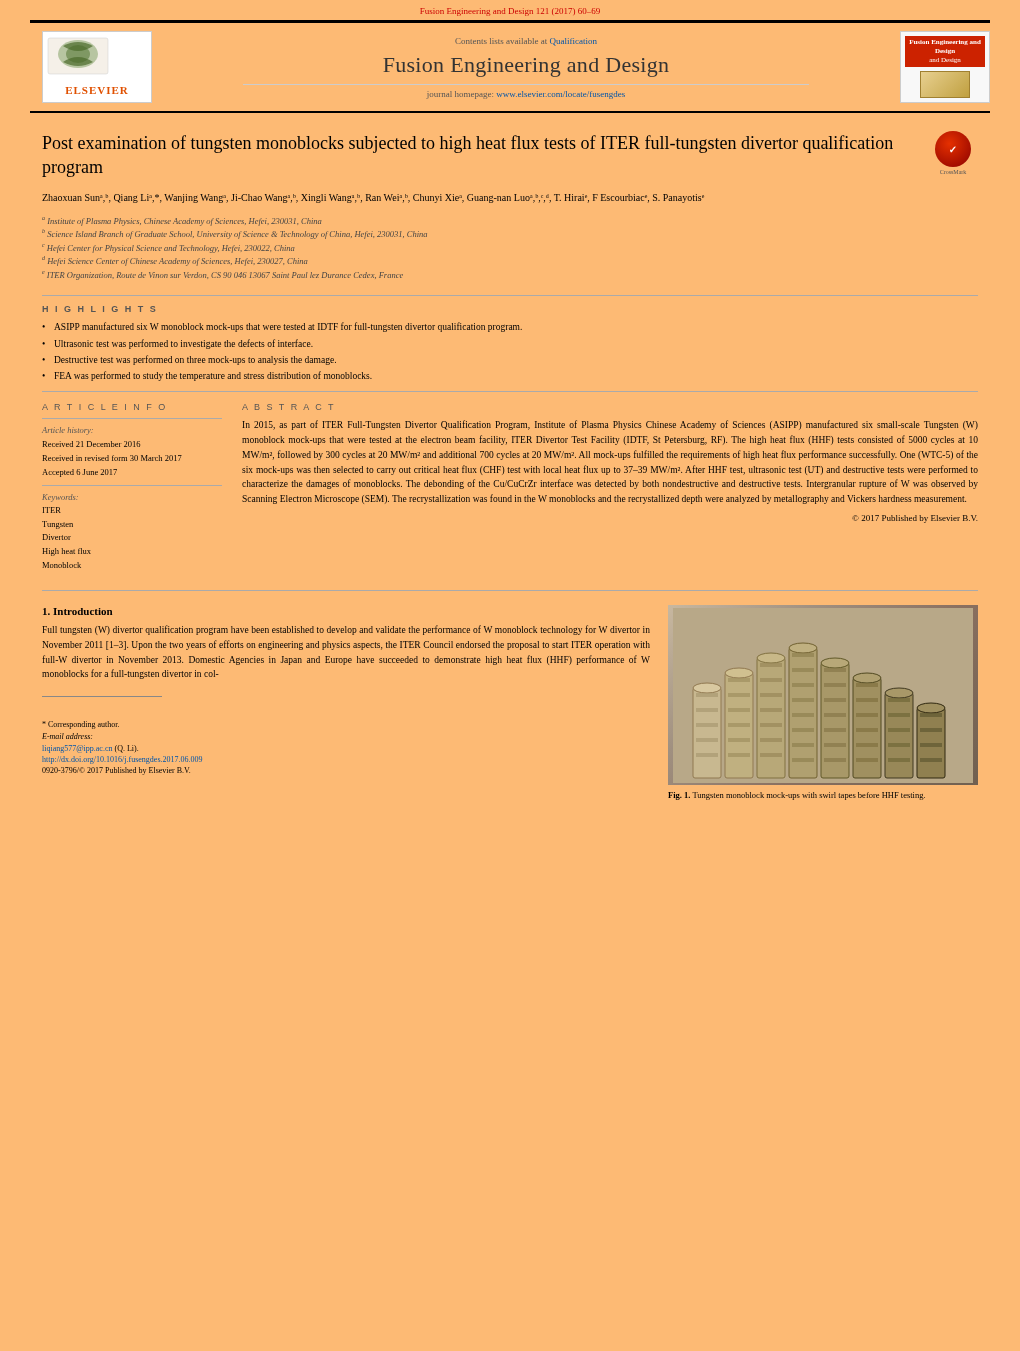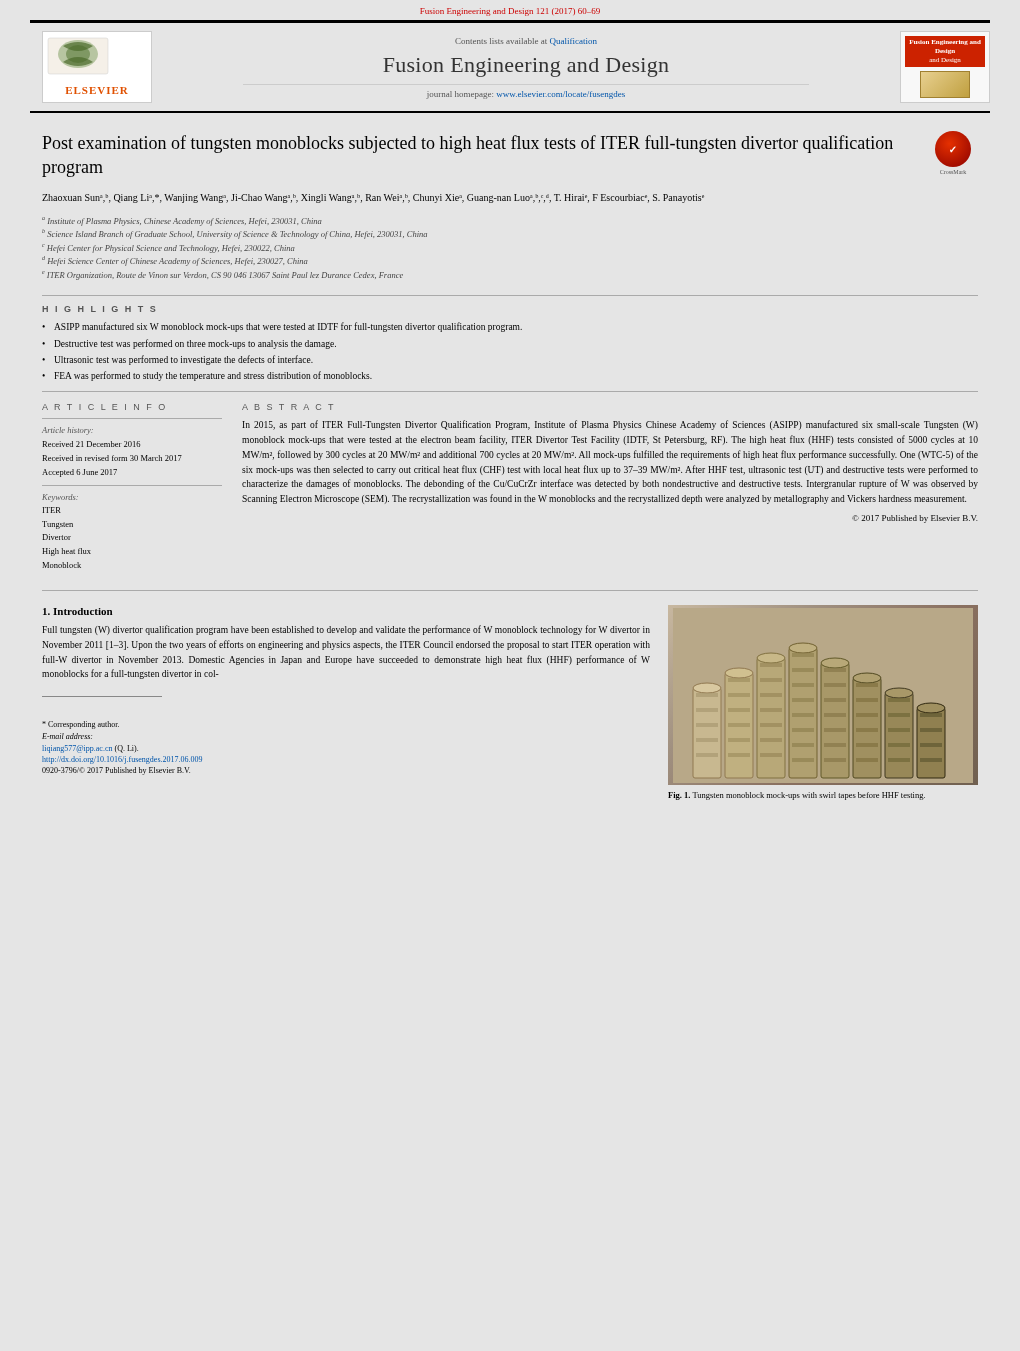--- a/index.html
+++ b/index.html
@@ -8,21 +8,21 @@
       font-family: 'Times New Roman', Times, serif;
       font-size: 10px;
       color: #000;
       width: 1020px;
       min-height: 1351px;
     }
 
     .page {
       width: 1020px;
       min-height: 1351px;
-      background: #e5e5e5;
+      background: #fdba74;
       padding: 0;
       position: relative;
     }
 
     
     .top-link {
       text-align: center;
       padding: 6px 0 4px 0;
       font-size: 9px;
       color: #c00;
@@ -437,22 +437,22 @@
         <div><sup>c</sup> Hefei Center for Physical Science and Technology, Hefei, 230022, China</div>
         <div><sup>d</sup> Hefei Science Center of Chinese Academy of Sciences, Hefei, 230027, China</div>
         <div><sup>e</sup> ITER Organization, Route de Vinon sur Verdon, CS 90 046 13067 Saint Paul lez Durance Cedex, France</div>
       </div>
 
     <hr class="section-divider">
 
     <div class="highlights-label">H I G H L I G H T S</div>
     <ul class="highlights-list" id="highlights-container">
     <li>ASIPP manufactured six W monoblock mock-ups that were tested at IDTF for full-tungsten divertor qualification program.</li>
+        <li>Ultrasonic test was performed to investigate the defects of interface.</li>
         <li>Destructive test was performed on three mock-ups to analysis the damage.</li>
-        <li>Ultrasonic test was performed to investigate the defects of interface.</li>
         <li>FEA was performed to study the temperature and stress distribution of monoblocks.</li>
       </ul>
 
     <hr class="section-divider">
 
     <div class="two-col">
       <div class="col-left">
         <div class="col-label">A R T I C L E   I N F O</div>
         <hr class="article-info-divider">
         <div class="article-info-label">Article history:</div>

